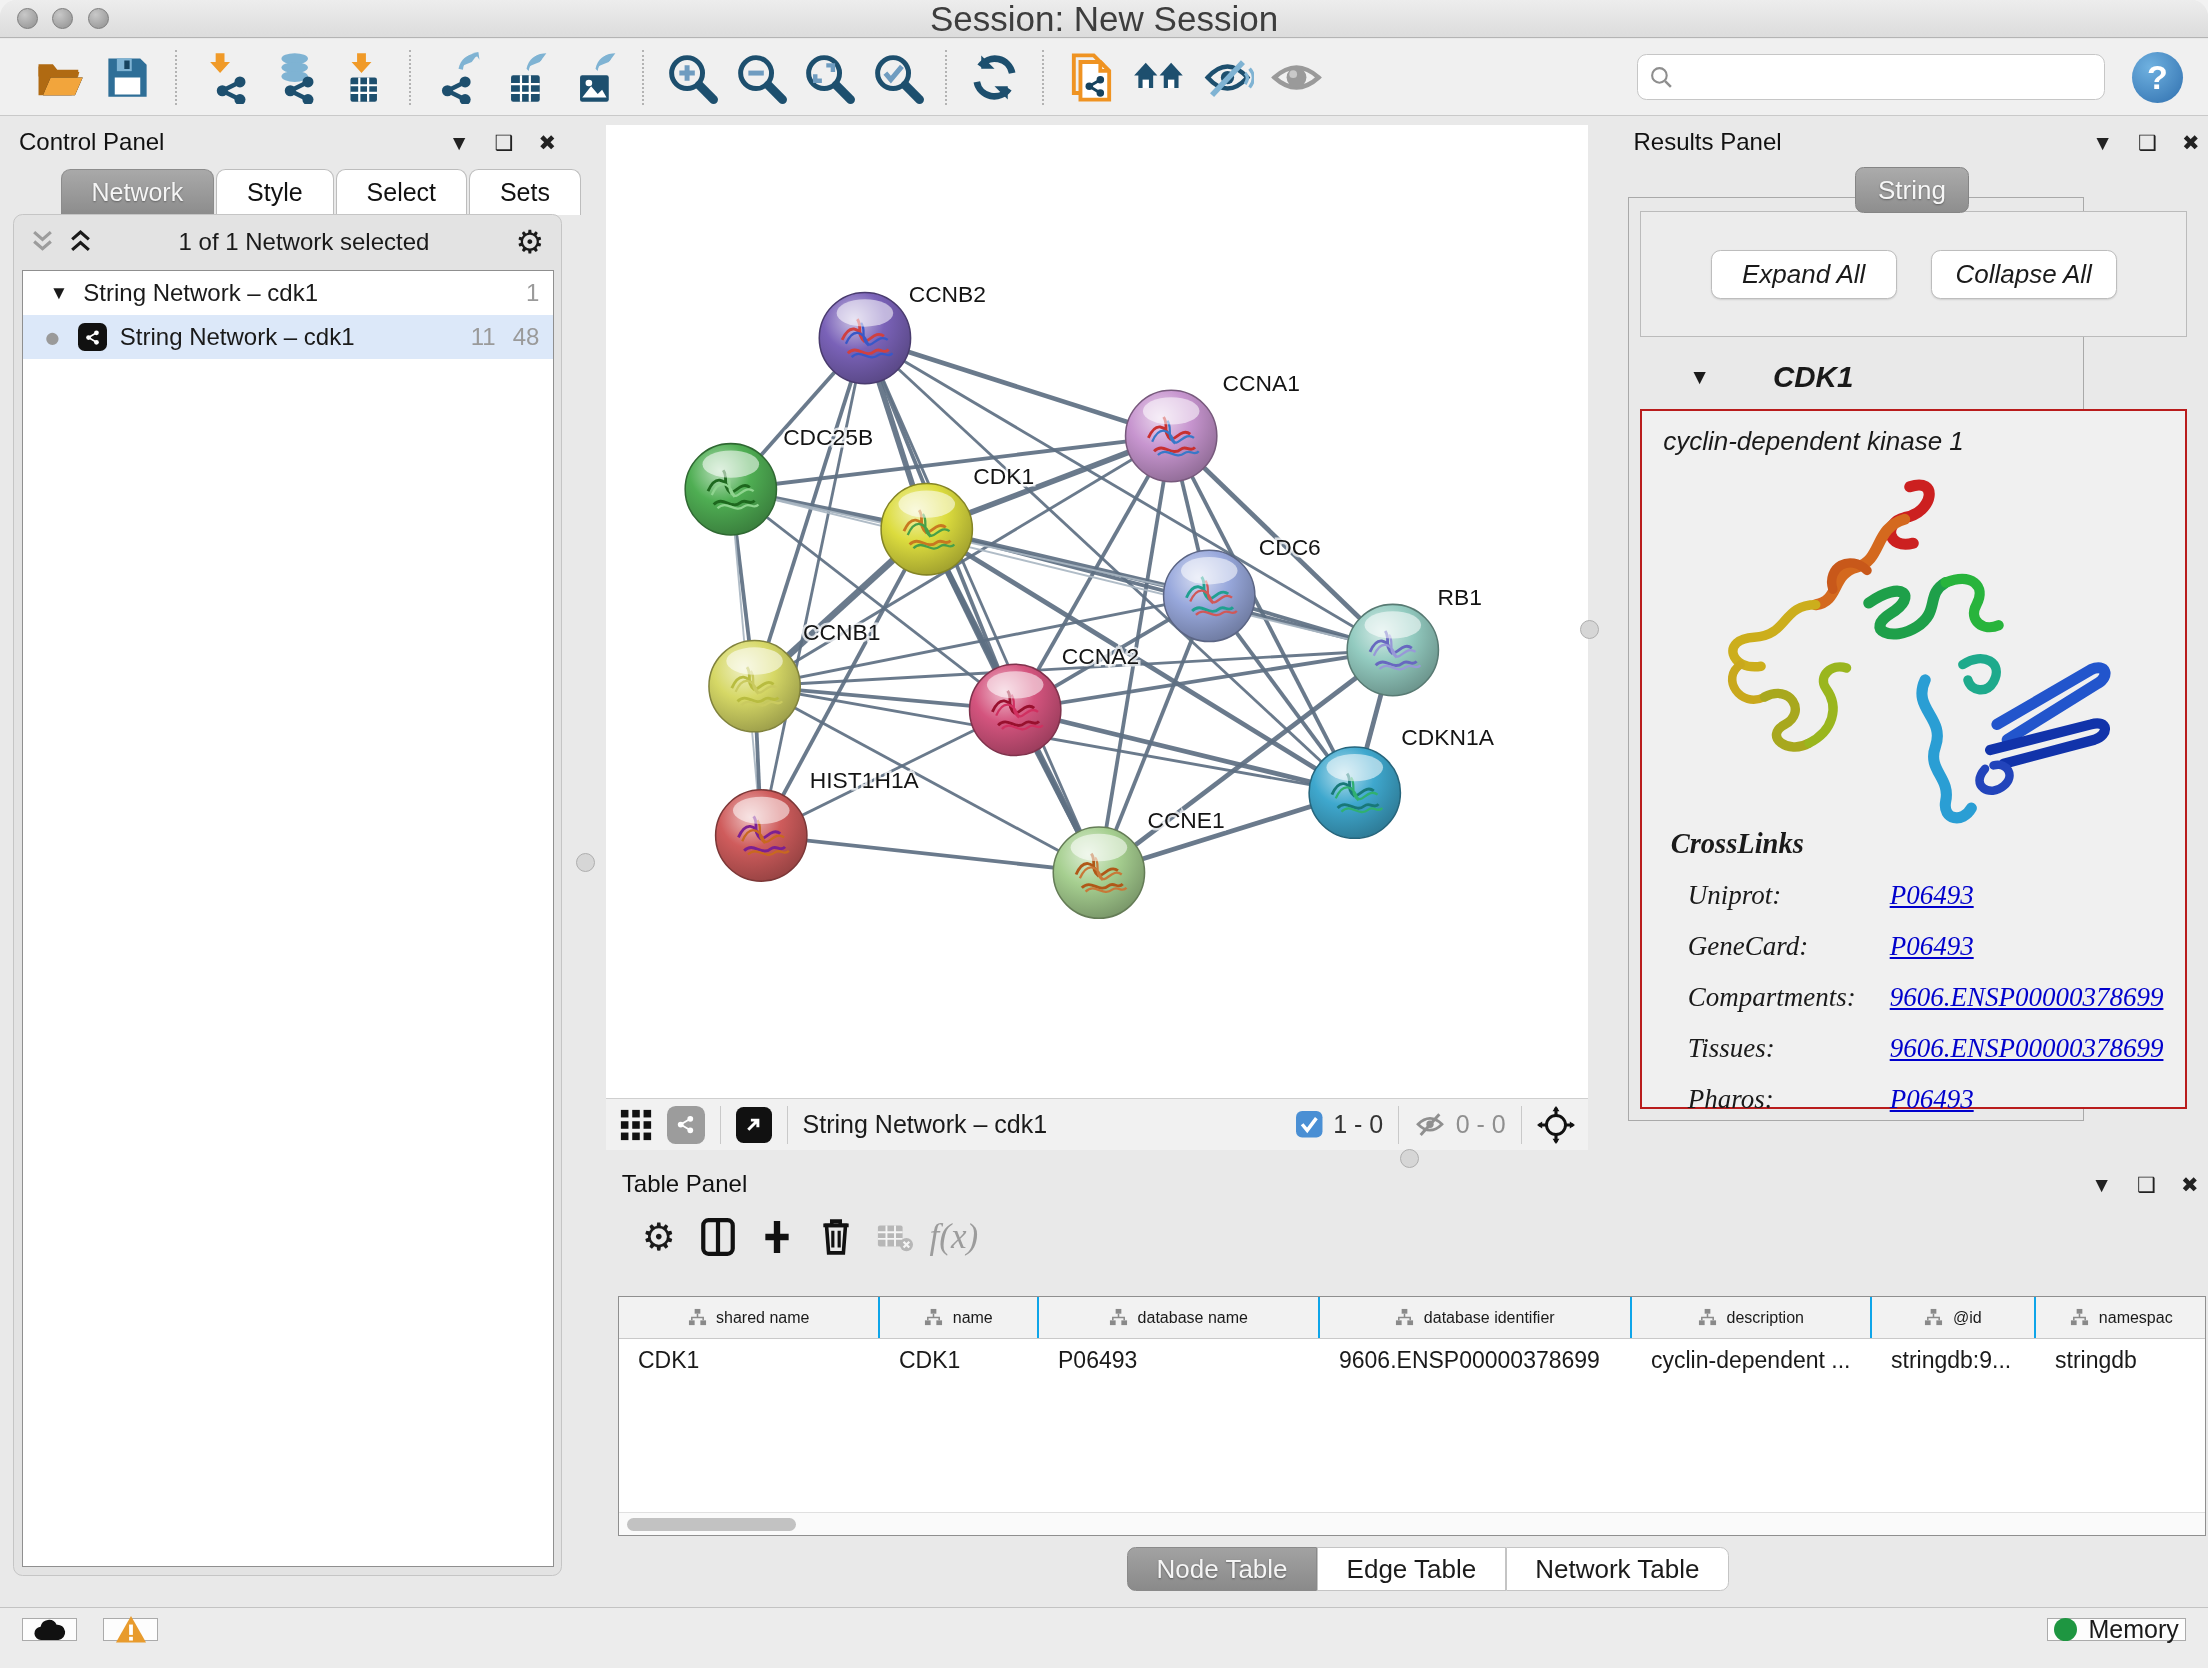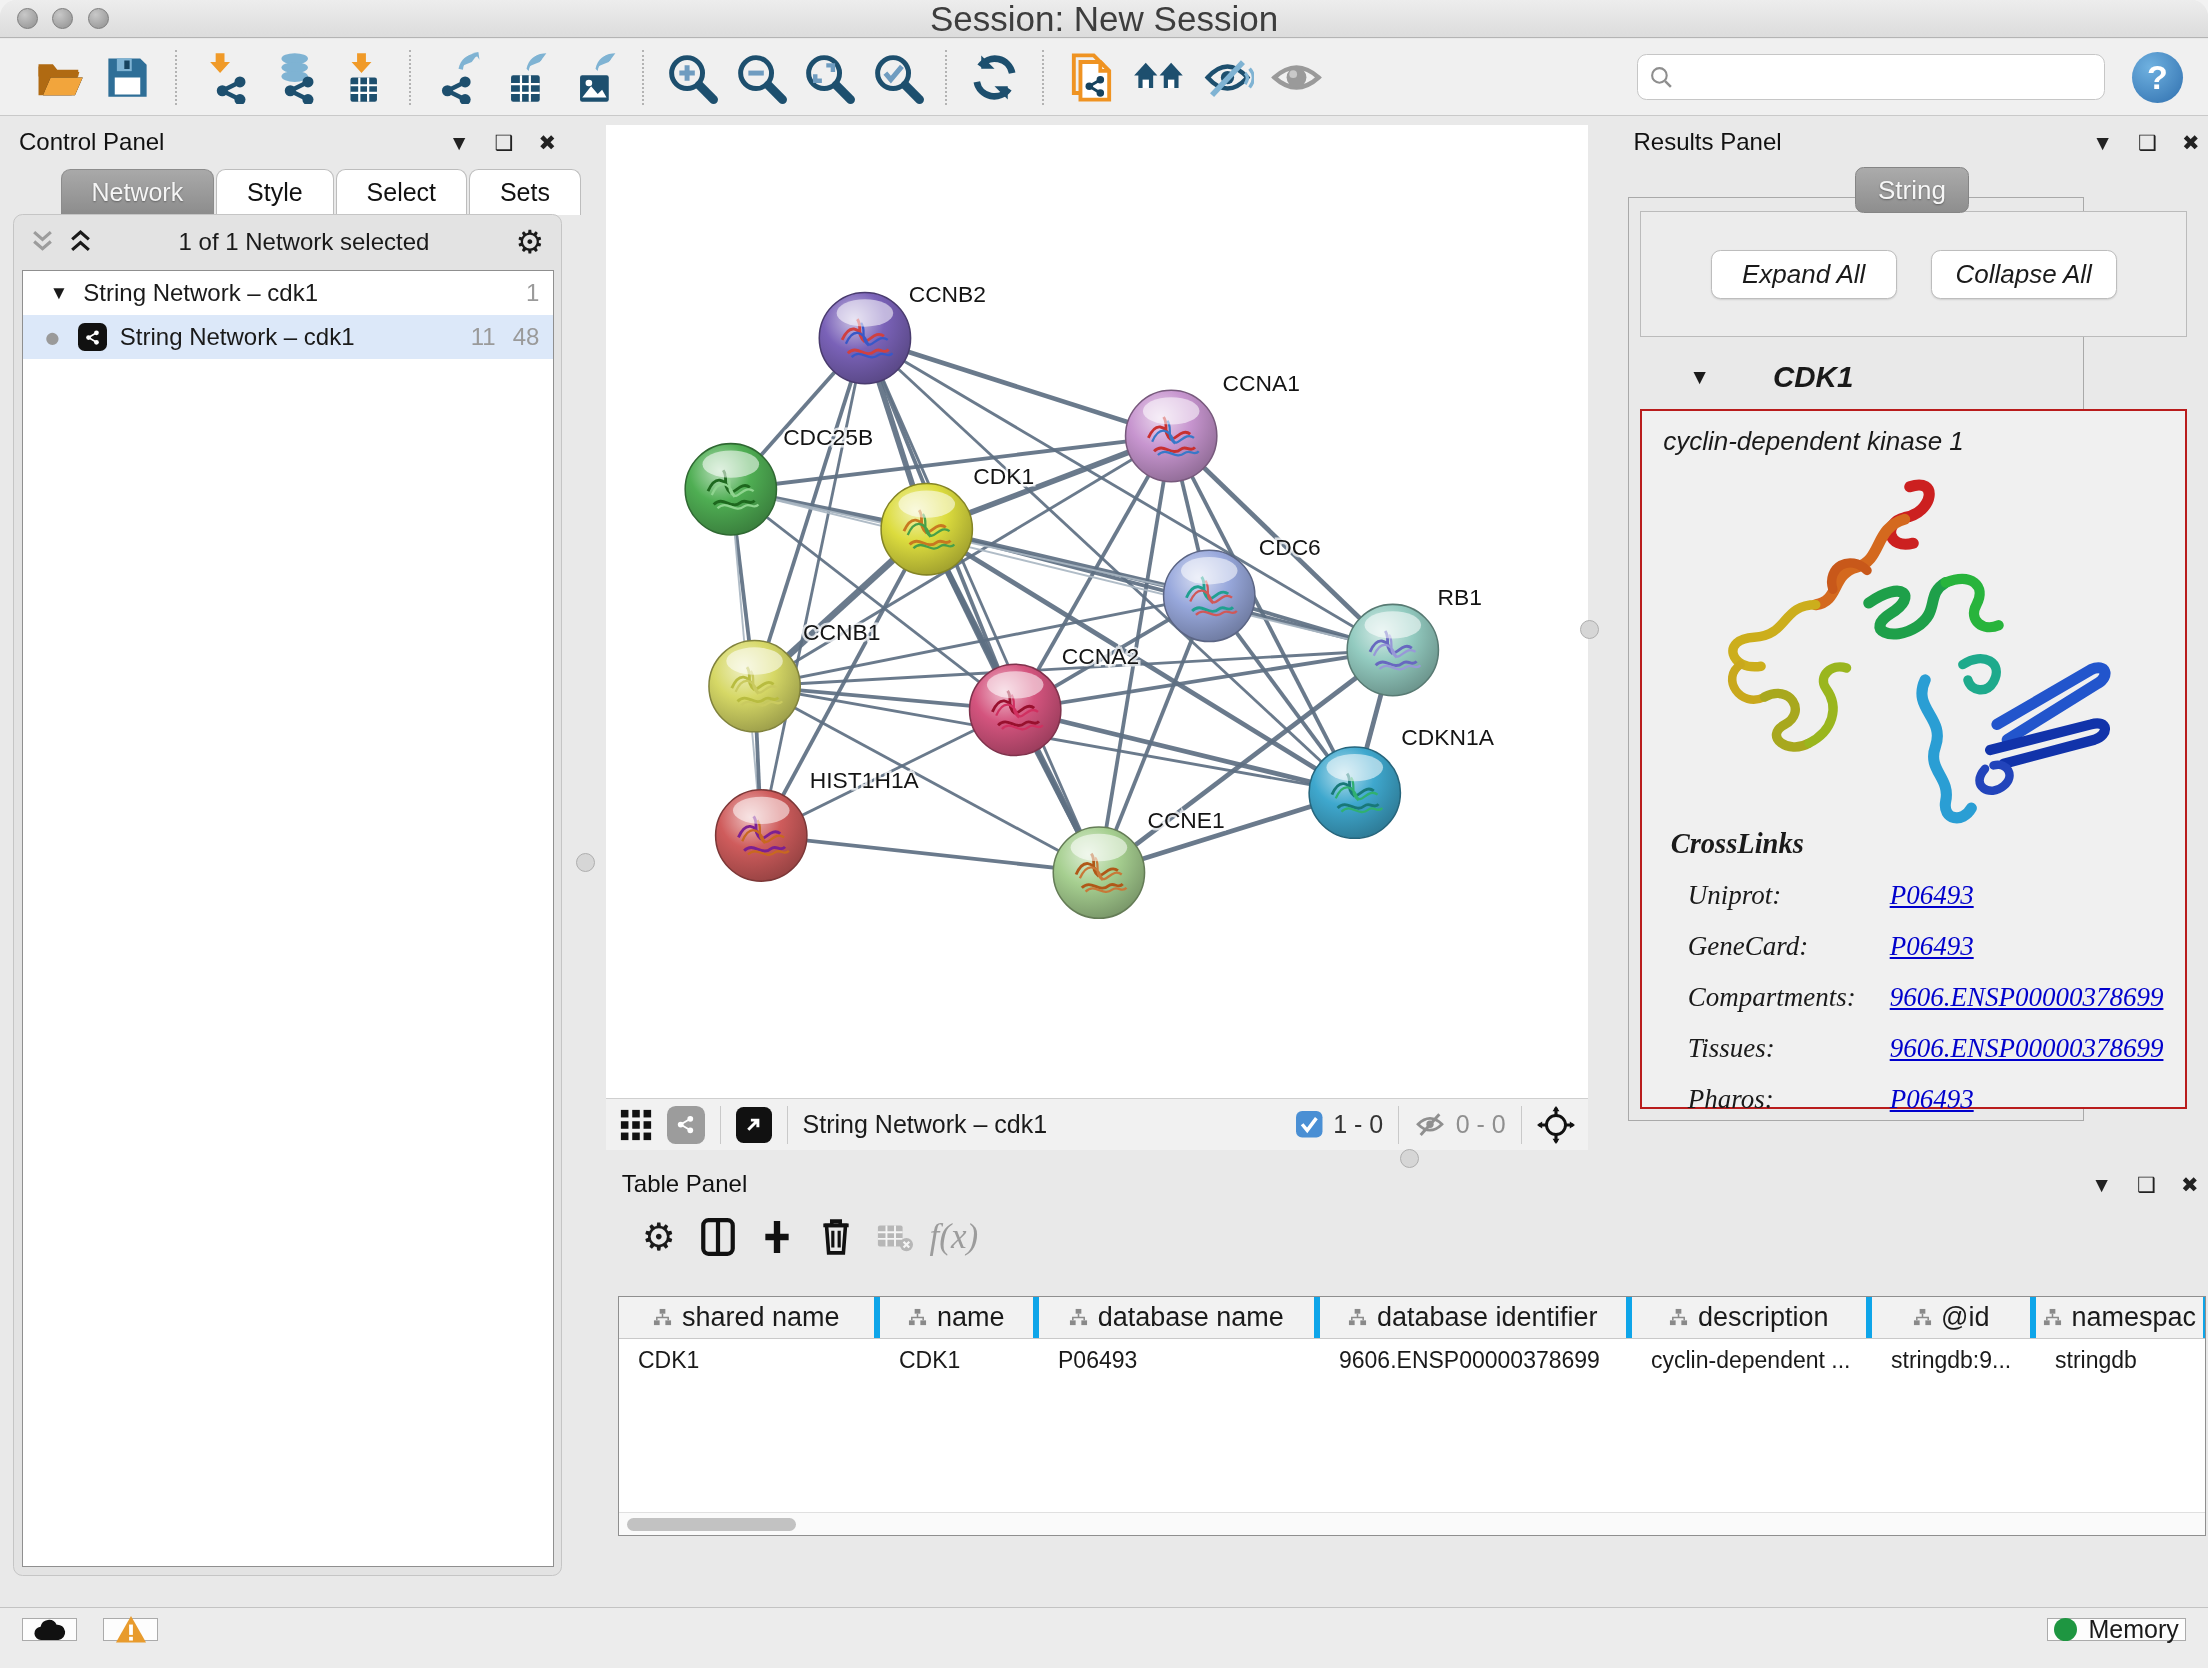--- a/index.html
+++ b/index.html
@@ -88,22 +88,22 @@
   .xrow .xl{width:202px;margin-left:17px;}
   .xrow a{color:#0000cc;text-decoration:underline;}
   
   .tablepanel{position:absolute;left:618px;top:1167px;width:1590px;height:413px;}
   .ttools{display:flex;align-items:center;height:57px;padding-left:11.4px;margin-top:7.6px;}
   .ttool{width:59px;height:53px;display:flex;align-items:center;justify-content:center;}
   .fx{font-family:"Liberation Serif",serif;font-style:italic;font-size:35px;color:#9c9c9c;}
   .tframe{position:absolute;left:0;top:129px;width:1588px;height:240px;border:1.9px solid #8f8f8f;
     background:#fff;overflow:hidden;}
   .thead{display:flex;height:42px;background:#f2f2f2;border-bottom:1px solid #c9c9c9;}
-  .th{display:flex;align-items:center;justify-content:center;gap:9.5px;font-size:27px;
-    border-right:6px solid #0ea5e9;overflow:hidden;white-space:nowrap;}
+  .th{display:flex;align-items:center;justify-content:center;gap:9.5px;font-size:16px;
+    border-right:2px solid #0ea5e9;overflow:hidden;white-space:nowrap;}
   .trow{display:flex;height:42px;}
   .td{font-size:23px;display:flex;align-items:center;padding-left:19px;overflow:hidden;
     white-space:nowrap;}
   .hscroll{position:absolute;left:0;bottom:0;width:100%;height:23px;background:#fafafa;
     border-top:1px solid #e0e0e0;}
   .hthumb{position:absolute;left:7.6px;top:4.8px;width:169px;height:13.3px;border-radius:6.7px;
     background:#c2c2c2;}
   .ttabs{position:absolute;left:509px;top:380px;display:flex;}
   .ttab{height:44px;padding:0 28.5px;display:flex;align-items:center;font-size:26px;
     background:#fff;border:1px solid #c4c4c4;}
@@ -809,20 +809,31 @@
           <div class="td" style="width: 281px; flex: 0 0 auto;">P06493</div>
           <div class="td" style="width: 312px; flex: 0 0 auto;">9606.ENSP00000378699</div>
           <div class="td" style="width: 240px; flex: 0 0 auto;">cyclin-dependent ...</div>
           <div class="td" style="width: 164px; flex: 0 0 auto;">stringdb:9...</div>
           <div class="td" style="width: 173px; flex: 0 0 auto;">stringdb</div>
         </div>
       <div class="hscroll">
         <div class="hthumb"></div>
       </div>
     </div>
+    <div class="ttabs">
+      <div class="ttab sel">
+          <span>Node Table</span>
+        </div>
+      <div class="ttab">
+          <span>Edge Table</span>
+        </div>
+      <div class="ttab">
+          <span>Network Table</span>
+        </div>
+    </div>
   </div>
 
   <div class="statusbar">
     <div class="sbtn" style="left:22px;width:55px;">
       <svg width="34" height="25" viewBox="0 0 36 26">
         <path d="M9 24a7 7 0 0 1-1-14 9 9 0 0 1 17-2 6.5 6.5 0 0 1 2 16z" fill="#111"></path>
       </svg>
     </div>
     <div class="sbtn" style="left:103px;width:55px;">
       <svg width="32" height="28.5" viewBox="0 0 34 30">

